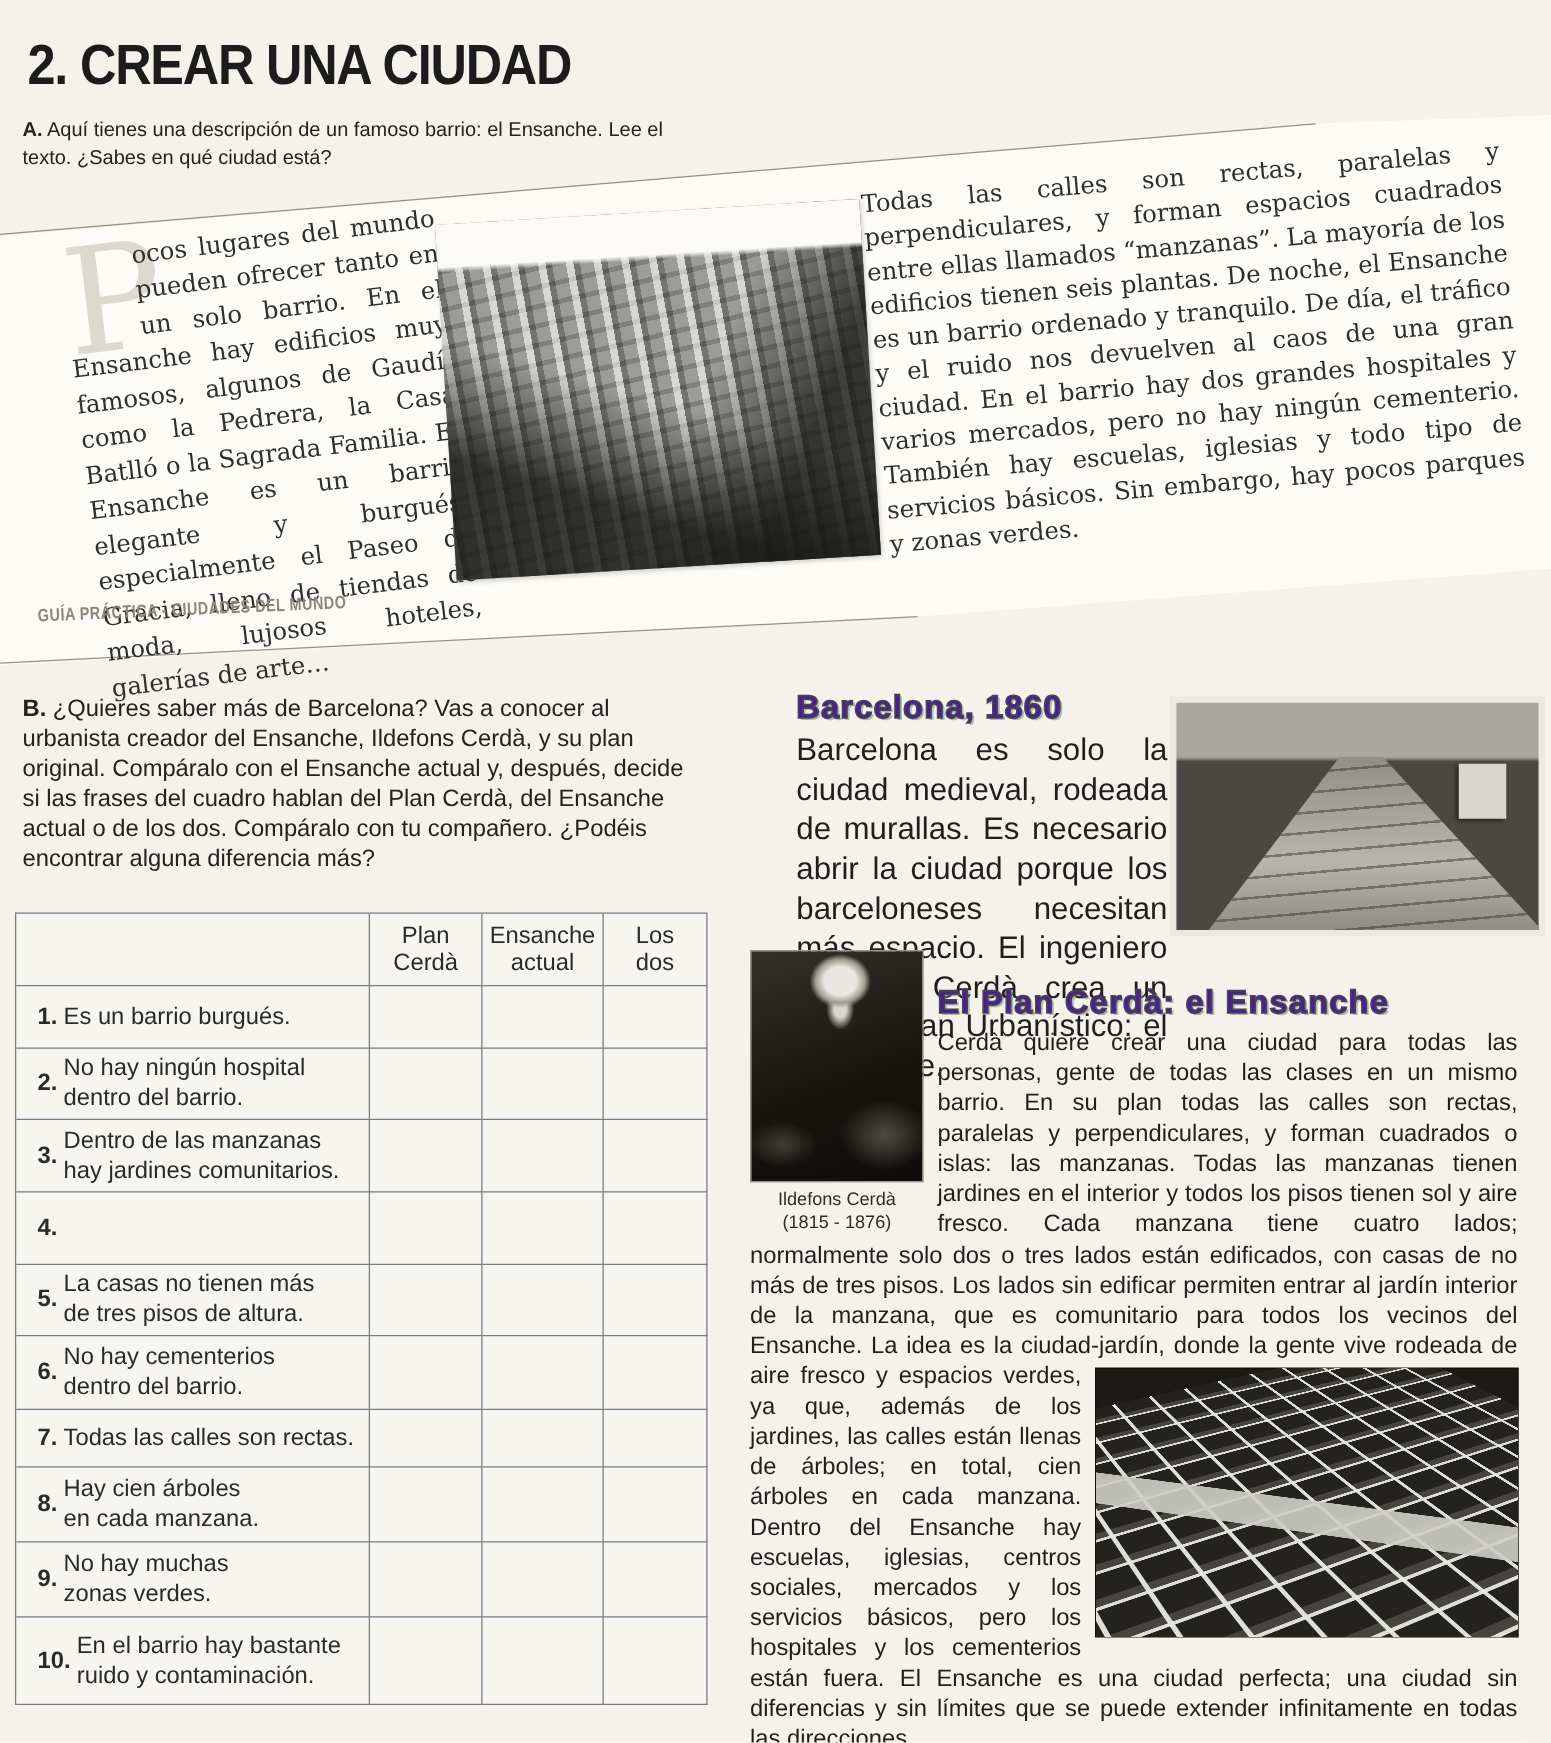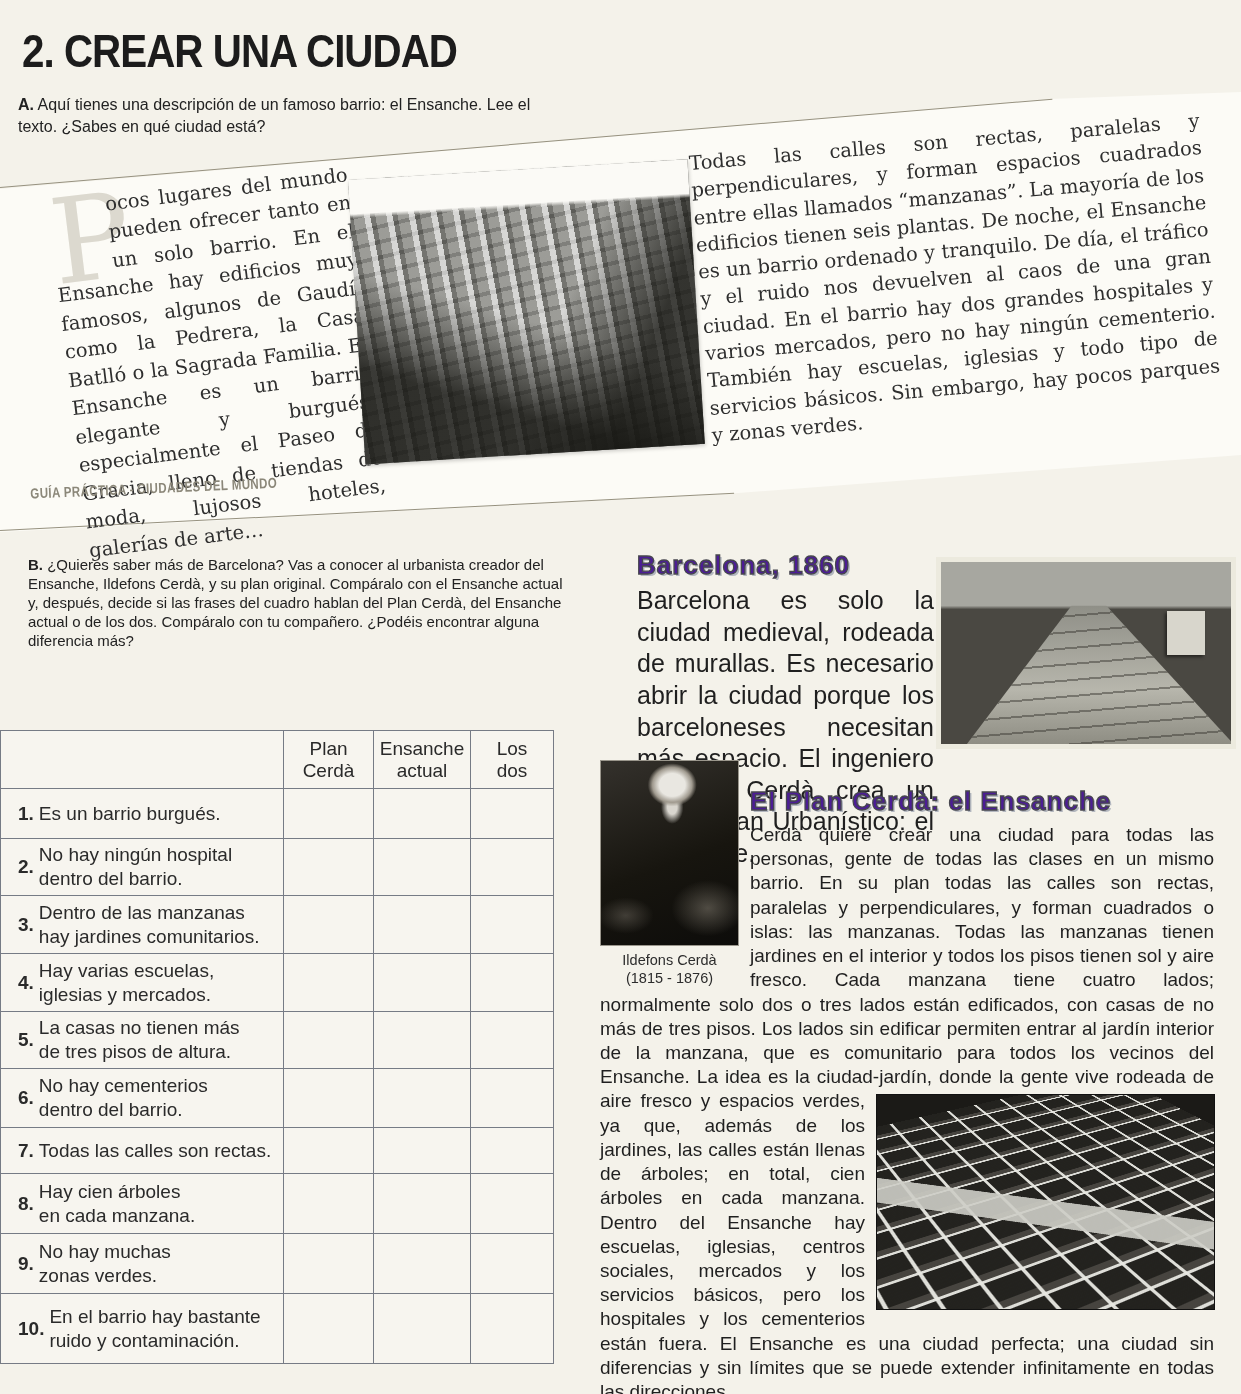--- a/index.html
+++ b/index.html
@@ -6,21 +6,21 @@
   body{width:1241px;height:1394px;position:relative;overflow:hidden;
        background:#f4f2ea;
        font-family:"Liberation Sans","DejaVu Sans",sans-serif;color:#232323;}
   .abs{position:absolute;}
 
   
   .page-title{left:22px;top:26px;font-size:42px;font-weight:800;letter-spacing:-1px;
               color:#1c1c1c;transform:scale(.96,1.08);transform-origin:left top;white-space:nowrap;}
   .intro{font-size:16px;line-height:1.35;color:#222;}
   .sec-a{left:18px;top:94px;width:545px;}
-  .sec-b{left:28px;top:556px;width:537px;font-size:15px;line-height:1.26;}
+  .sec-b{left:18px;top:556px;width:537px;font-size:19px;line-height:1.26;}
   .lbl{font-weight:700;}
 
   
   .clip-bg{left:0;top:0;width:1241px;height:1394px;background:#fcfbf6;
            clip-path:polygon(0px 189px,1050px 99px,1241px 92px,1241px 455px,725px 494px,0px 532px);}
   .clip-line{height:0;border-top:1.6px solid #96917f;transform-origin:left top;}
   .clip-topline{left:0;top:187px;width:1056px;transform:rotate(-4.8deg);}
   .clip-botline{left:0;top:530px;width:735px;transform:rotate(-2.9deg);}
   .serifcol{font-family:"DejaVu Serif","Liberation Serif",serif;color:#2e2e2e;
             text-align:justify;}
@@ -38,21 +38,21 @@
           transform-origin:left top;box-shadow:1px 2px 4px rgba(0,0,0,.18);
           background:
             linear-gradient(180deg,#fbfaf6 0 12%,rgba(251,250,246,0) 13.5%),
             linear-gradient(200deg,rgba(0,0,0,0) 52%,rgba(24,24,20,.82) 76%),
             linear-gradient(115deg,rgba(0,0,0,0) 58%,rgba(22,22,18,.78) 80%),
             repeating-linear-gradient(83deg,rgba(255,255,255,.6) 0 6px,rgba(70,70,66,.45) 6px 11px,rgba(160,160,156,.35) 11px 22px),
             repeating-linear-gradient(-10deg,rgba(45,45,42,.4) 0 4px,rgba(0,0,0,0) 4px 15px),
             #9a9a95;}
 
   
-  .qtable{left:0;top:730px;display:grid;
+  .qtable{left:12px;top:730px;display:grid;
           grid-template-columns:283px 90px 97px 83px;
           grid-template-rows:58px 50px 57px 58px 58px 57px 59px 46px 60px 60px 70px;
           border-top:1.4px solid #767b85;border-left:1.4px solid #767b85;
           background:rgba(252,251,247,.4);}
   .t-cell{border-right:1.4px solid #767b85;border-bottom:1.4px solid #767b85;
           display:flex;align-items:center;}
   .t-head{justify-content:center;text-align:center;font-size:19px;line-height:1.12;
           color:#2a2a2a;white-space:pre-line;}
   .t-label{padding-left:17px;padding-right:6px;font-size:19px;line-height:1.24;color:#2a2a2a;}
   .t-label .txt{white-space:pre-line;}
@@ -163,22 +163,20 @@
       <span class="t-num">3.</span>
       <span class="txt">Dentro de las manzanas
 hay jardines comunitarios.</span>
     </div>
   <div class="t-cell"></div>
   <div class="t-cell"></div>
   <div class="t-cell"></div>
 
   <div class="t-cell t-label">
       <span class="t-num">4.</span>
-      <span class="txt">Hay varias escuelas,
-iglesias y mercados.</span>
     </div>
   <div class="t-cell"></div>
   <div class="t-cell"></div>
   <div class="t-cell"></div>
 
   <div class="t-cell t-label">
       <span class="t-num">5.</span>
       <span class="txt">La casas no tienen más
 de tres pisos de altura.</span>
     </div>

